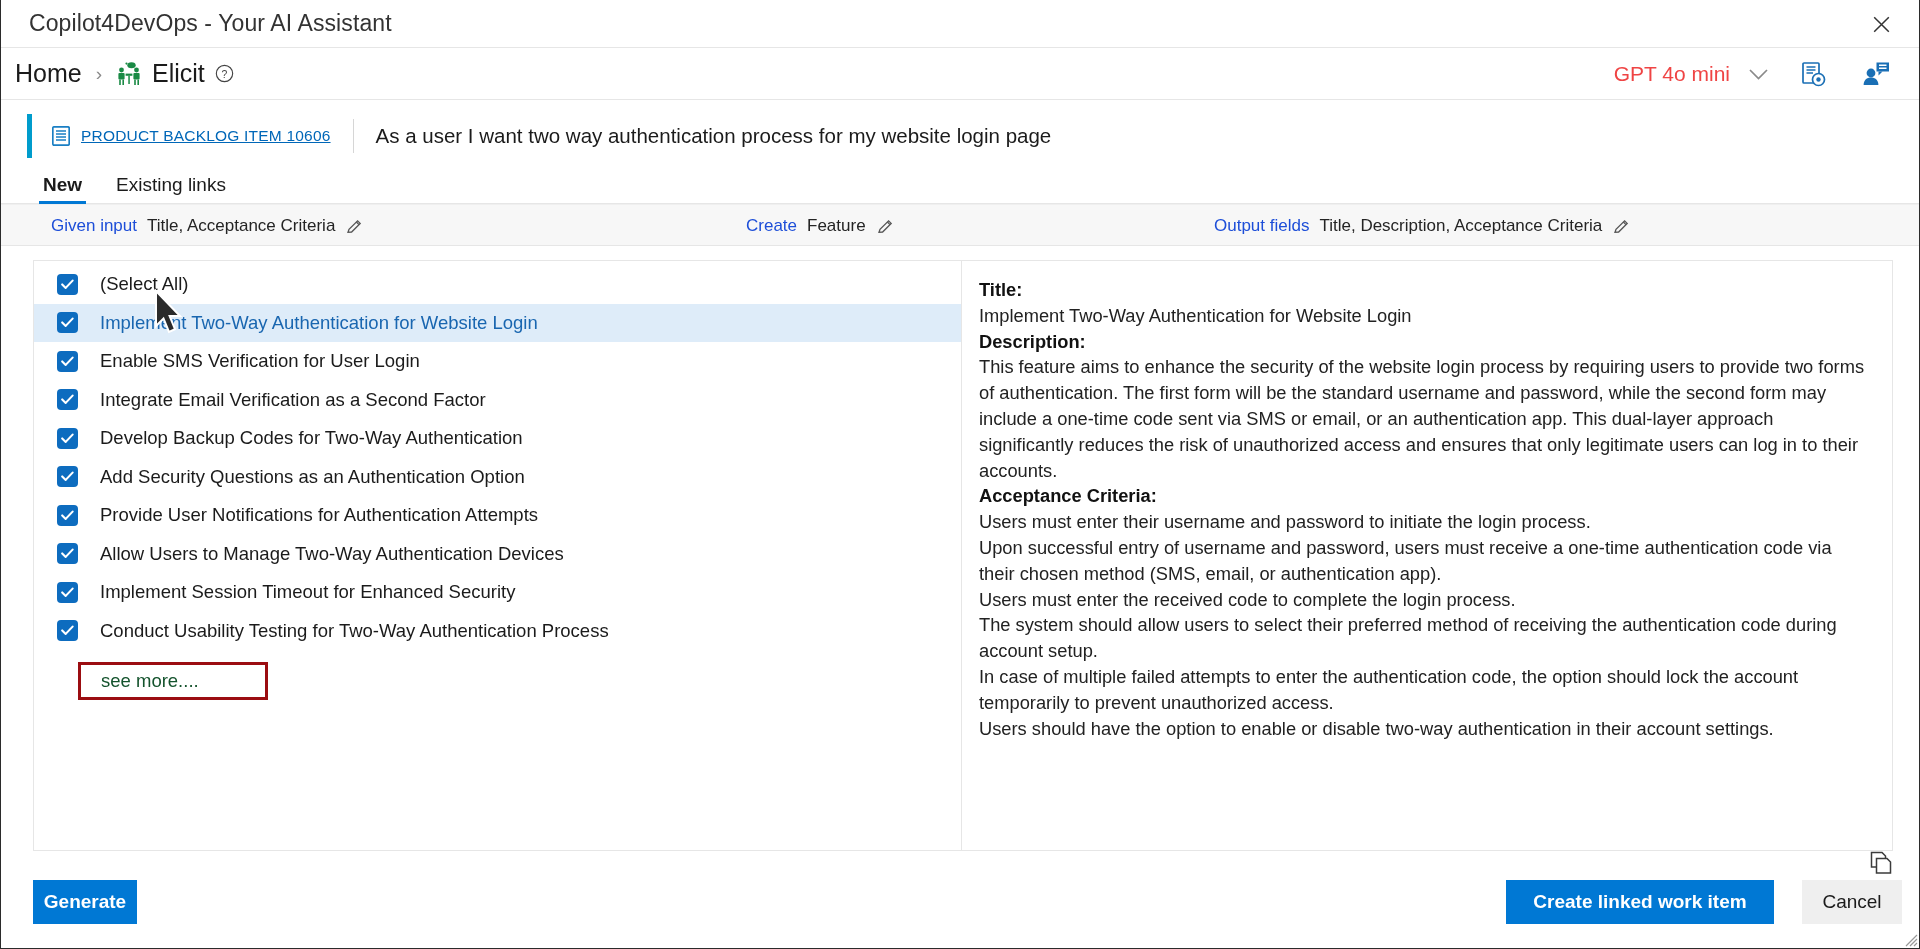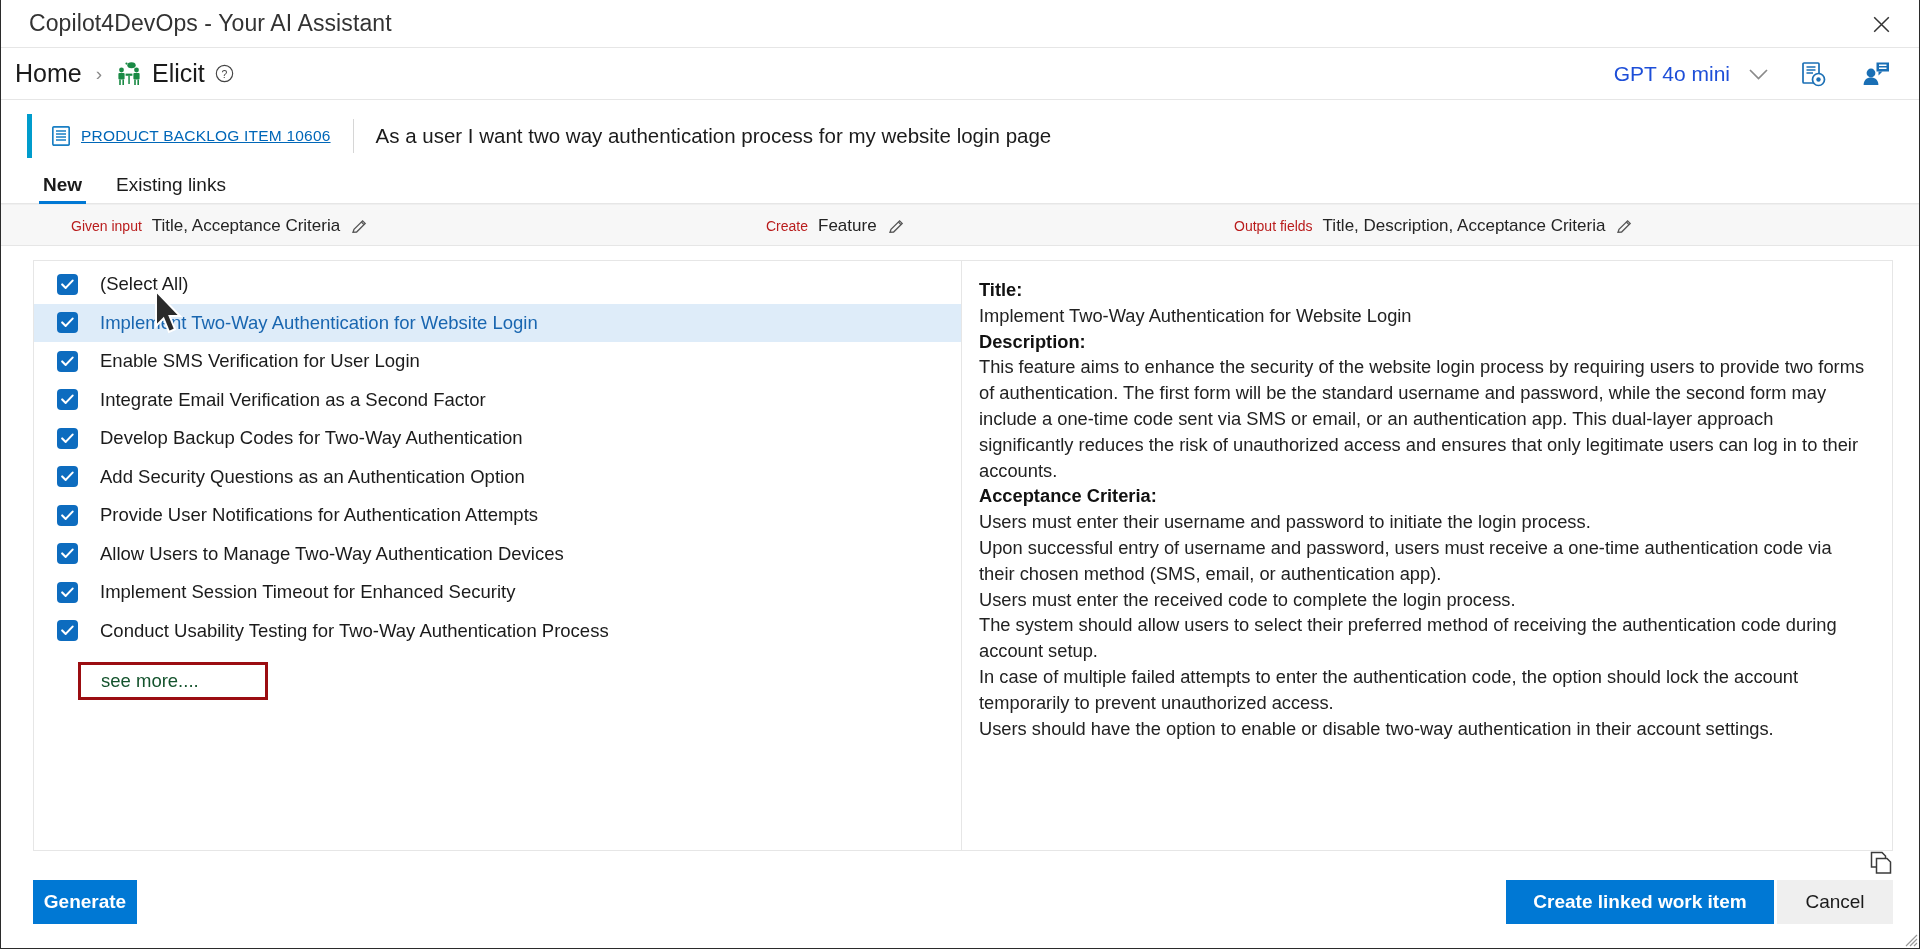--- a/index.html
+++ b/index.html
@@ -84,21 +84,21 @@
     align-items: center;
     gap: 0;
   }
   .model-select {
     display: flex; align-items: center;
     cursor: pointer;
     padding: 4px 6px;
   }
   .model-name {
     font-size: 21px;
-    color: #1d4ed8;
+    color: #ef4444;
   }
   .chev { margin-left: 18px; display:block; }
   .hdr-icon-btn {
     width: 48px; height: 44px;
     display: flex; align-items: center; justify-content: center;
     cursor: pointer;
     margin-left: 14px;
   }
 
   
@@ -177,24 +177,23 @@
     background: #f7f7f7;
     border-bottom: 1px solid #e6e6e6;
     border-top: 1px solid #efefef;
   }
   .ctl {
     position: absolute;
     top: 0; height: 42px;
     display: flex; align-items: center;
   }
   .ctl-label {
-    font-size: 14px;
-    color: #b91c1c;
+    font-size: 17px;
+    color: #1d4ed8;
     margin-right: 10px;
-    margin-left: 20px;
   }
   .ctl-value {
     font-size: 17px;
     color: #242424;
   }
   .pencil { margin-left: 11px; display:block; cursor: pointer; }
 
   
   .content {
     position: relative;
@@ -293,21 +292,21 @@
     display: flex; align-items: center; justify-content: center;
     font-size: 19px;
     cursor: pointer;
     border: none;
     font-family: "Liberation Sans", sans-serif;
   }
   .btn-primary { background: #0078d4; color: #ffffff; font-weight: 700; }
   .btn-secondary { background: #efefef; color: #1b1b1b; }
   #btn-generate { left: 32px; bottom: 24px; width: 104px; }
   #btn-create { right: 145px; bottom: 24px; width: 268px; }
-  #btn-cancel { right: 26px; bottom: 24px; width: 116px; }
+  #btn-cancel { right: 17px; bottom: 24px; width: 100px; }
 
   .resize-grip {
     position: absolute;
     right: 1px; bottom: 1px;
     width: 16px; height: 16px;
     pointer-events: none;
   }
 </style>
 </head>
 <body>

